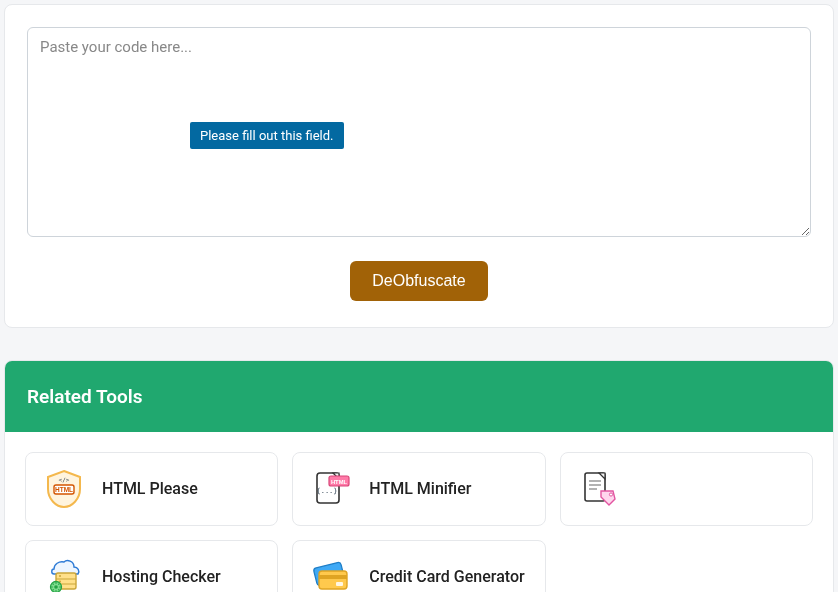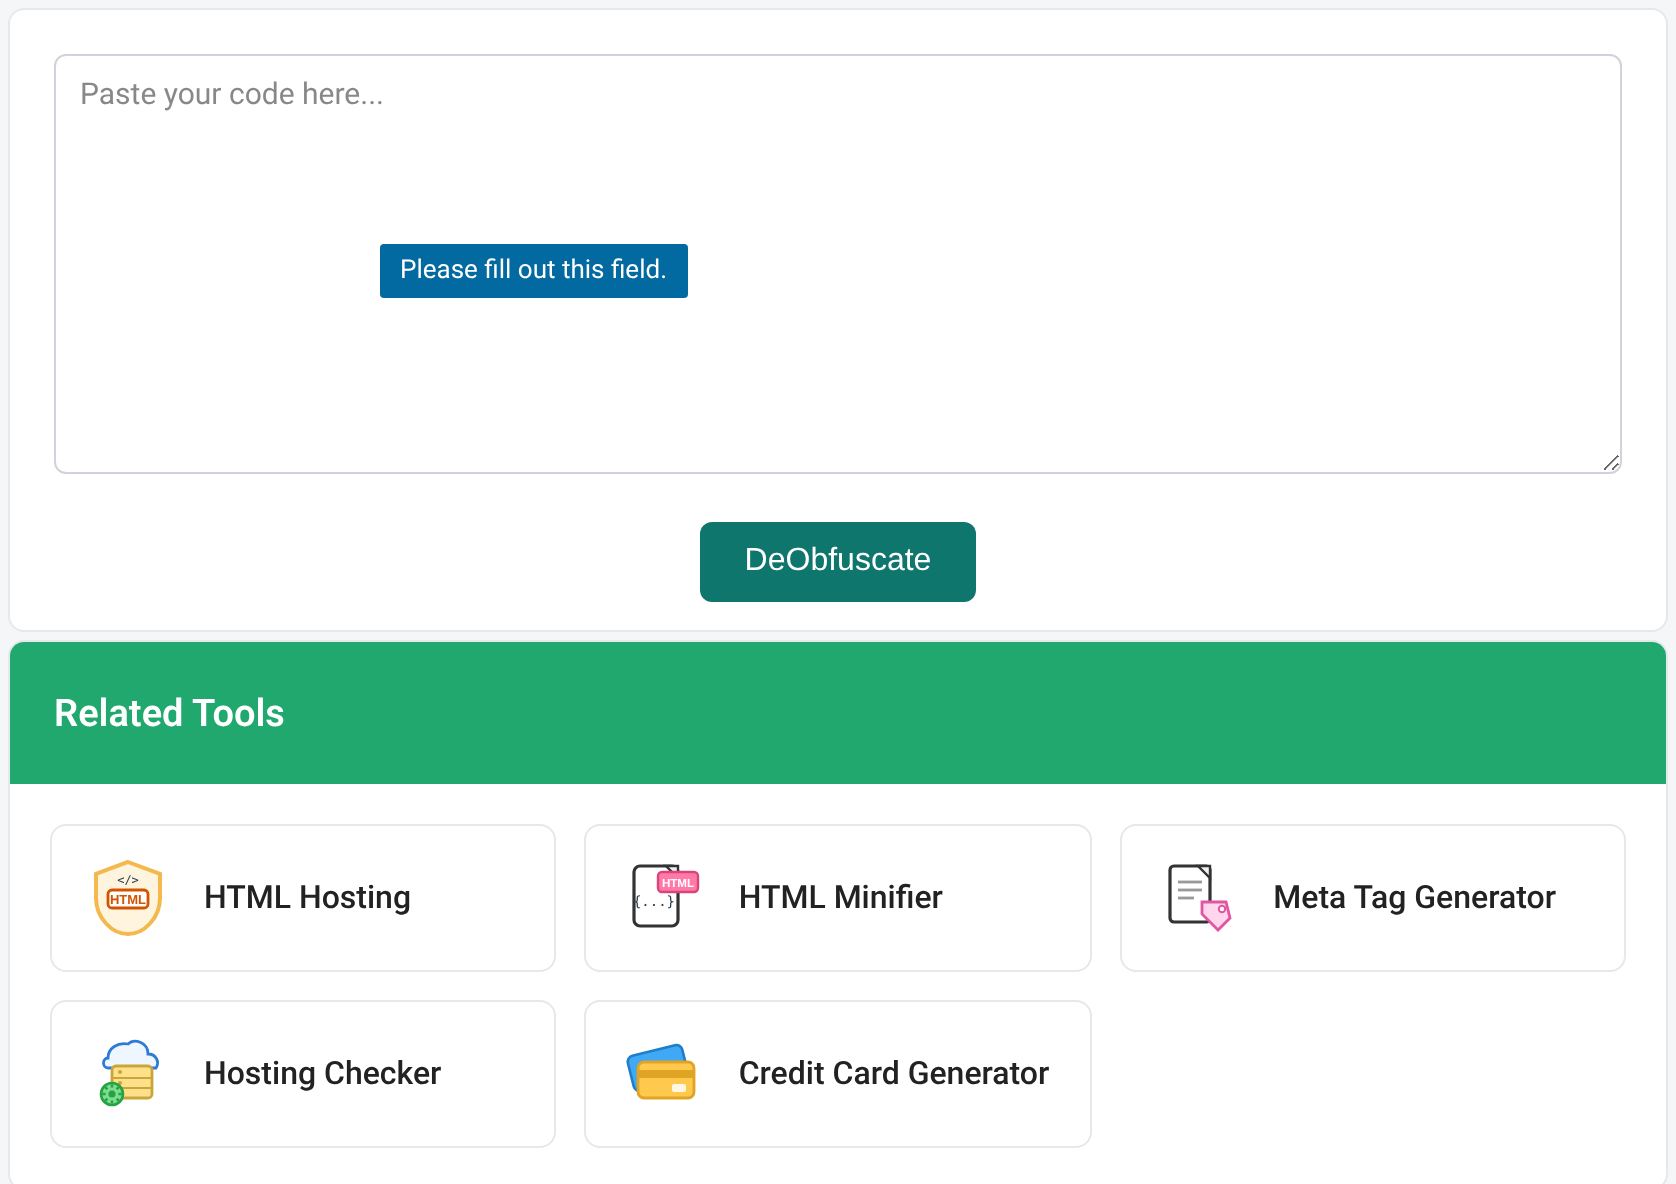--- a/index.html
+++ b/index.html
@@ -6,23 +6,23 @@
   body {
     background: #f5f6f8;
     font-family: -apple-system, BlinkMacSystemFont, "Segoe UI", Roboto, Arial, sans-serif;
     width: 838px;
     padding: 4px;
   }
   .panel {
     background: #fff;
     border: 1px solid #e6e8eb;
     border-radius: 8px;
-    padding: 22px 22px 14px 22px;
+    padding: 22px 22px 26px 22px;
     position: relative;
-    margin-bottom: 4px;
+    margin-bottom: 32px;
   }
   .code-area {
     width: 100%;
     height: 210px;
     resize: vertical;
     border: 1px solid #ced4da;
     border-radius: 6px;
     padding: 10px 12px;
     font-family: inherit;
     font-size: 15px;
@@ -36,21 +36,21 @@
     left: 185px;
     background: #0369a1;
     color: #fff;
     font-size: 13px;
     padding: 6px 10px;
     border-radius: 2px;
     pointer-events: none;
   }
   .btn-row { display:flex; justify-content:center; margin-top:20px; }
   .deob-btn {
-    background:#0f766e;
+    background:#a16207;
     color:#fff;
     border:none;
     border-radius:6px;
     padding:11px 22px;
     font-size:16px;
     font-weight:500;
     cursor:pointer;
   }
   .related {
     background:#fff;
@@ -101,21 +101,21 @@
 
     <div class="tool-card">
       <span class="icon">
         <svg width="44" height="44" viewBox="0 0 44 44">
           <path d="M22 4 L38 10 V22 C38 32 30 40 22 40 C14 40 6 32 6 22 V10 Z" fill="#fff4de" stroke="#f4b84d" stroke-width="2"></path>
           <rect x="12" y="18" width="20" height="9" rx="2" fill="#fff" stroke="#d35400" stroke-width="1.4"></rect>
           <text x="22" y="25" text-anchor="middle" font-size="6.5" font-family="Arial" fill="#d35400" font-weight="bold">HTML</text>
           <text x="22" y="15" text-anchor="middle" font-size="6" font-family="monospace" fill="#2c3e50">&lt;/&gt;</text>
         </svg>
       </span>
-      <span class="label">HTML Hosting</span>
+      <span class="label">HTML Please</span>
     </div>
 
     <div class="tool-card">
       <span class="icon">
         <svg width="44" height="44" viewBox="0 0 44 44">
           <rect x="8" y="6" width="22" height="30" rx="3" fill="#fff" stroke="#333" stroke-width="1.6"></rect>
           <path d="M24 6 H30 V12 Z" fill="#f1f1f1" stroke="#333" stroke-width="1.2"></path>
           <text x="18" y="26" text-anchor="middle" font-size="7" font-family="monospace" fill="#2c3e50">{...}</text>
           <rect x="20" y="9" width="20" height="10" rx="2" fill="#ff7aa8" stroke="#d94578" stroke-width="1.2"></rect>
           <text x="30" y="16.5" text-anchor="middle" font-size="5.8" font-family="Arial" fill="#fff" font-weight="bold">HTML</text>
@@ -129,21 +129,20 @@
         <svg width="44" height="44" viewBox="0 0 44 44">
           <rect x="8" y="6" width="20" height="28" rx="2" fill="#fff" stroke="#333" stroke-width="1.6"></rect>
           <path d="M22 6 H28 V12 Z" fill="#f1f1f1" stroke="#333" stroke-width="1.2"></path>
           <line x1="12" y1="14" x2="24" y2="14" stroke="#999" stroke-width="1.4"></line>
           <line x1="12" y1="18" x2="24" y2="18" stroke="#999" stroke-width="1.4"></line>
           <line x1="12" y1="22" x2="20" y2="22" stroke="#999" stroke-width="1.4"></line>
           <path d="M24 24 L36 24 L38 32 L32 38 L24 30 Z" fill="#ffd6ed" stroke="#e255a1" stroke-width="1.4"></path>
           <circle cx="34" cy="27.5" r="1.6" fill="#fff" stroke="#e255a1" stroke-width="1"></circle>
         </svg>
       </span>
-      <span class="label">Meta Tag Generator</span>
     </div>
 
 
     <div class="tool-card">
       <span class="icon">
         <svg width="44" height="44" viewBox="0 0 44 44">
           <path d="M12 14 C12 9 17 6 22 7 C25 4 32 6 32 12 C36 12 38 16 36 19 H12 C9 19 9 14 12 14 Z" fill="#eef6ff" stroke="#2e7bd6" stroke-width="1.4"></path>
           <rect x="14" y="18" width="20" height="16" rx="2" fill="#ffe08a" stroke="#caa53a" stroke-width="1.4"></rect>
           <line x1="14" y1="24" x2="34" y2="24" stroke="#caa53a" stroke-width="1.1"></line>
           <line x1="14" y1="29" x2="34" y2="29" stroke="#caa53a" stroke-width="1.1"></line>

